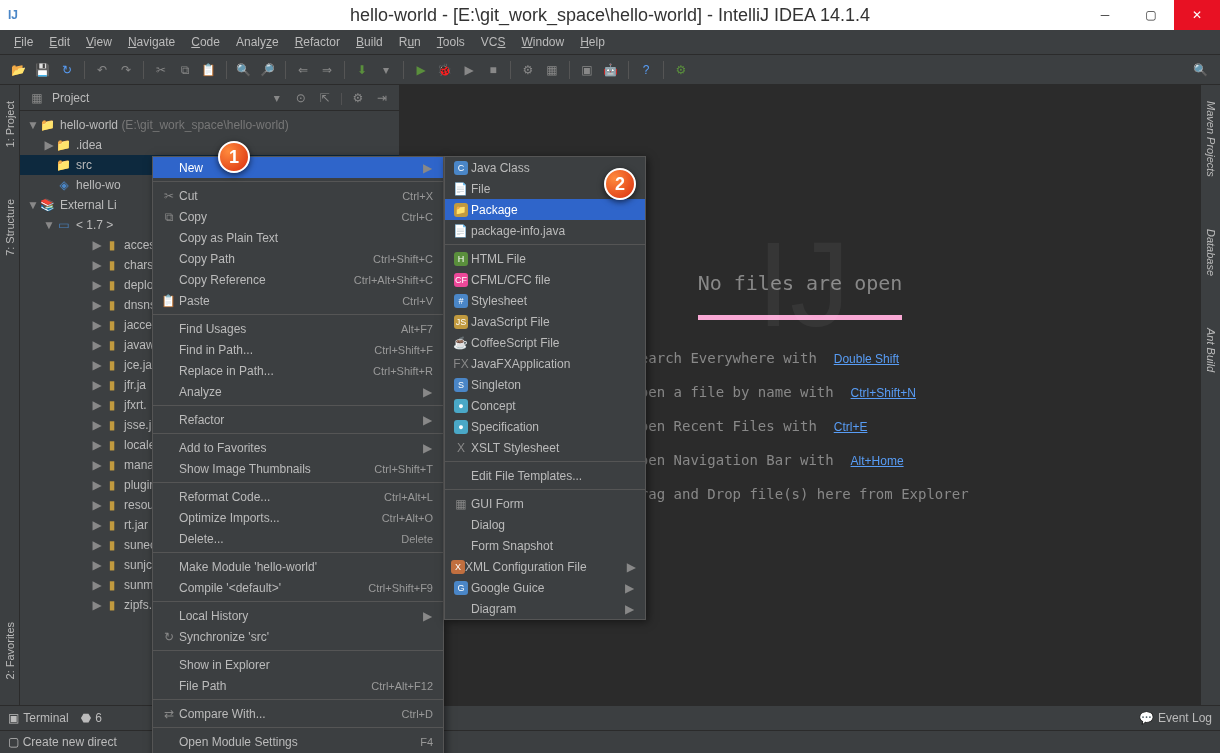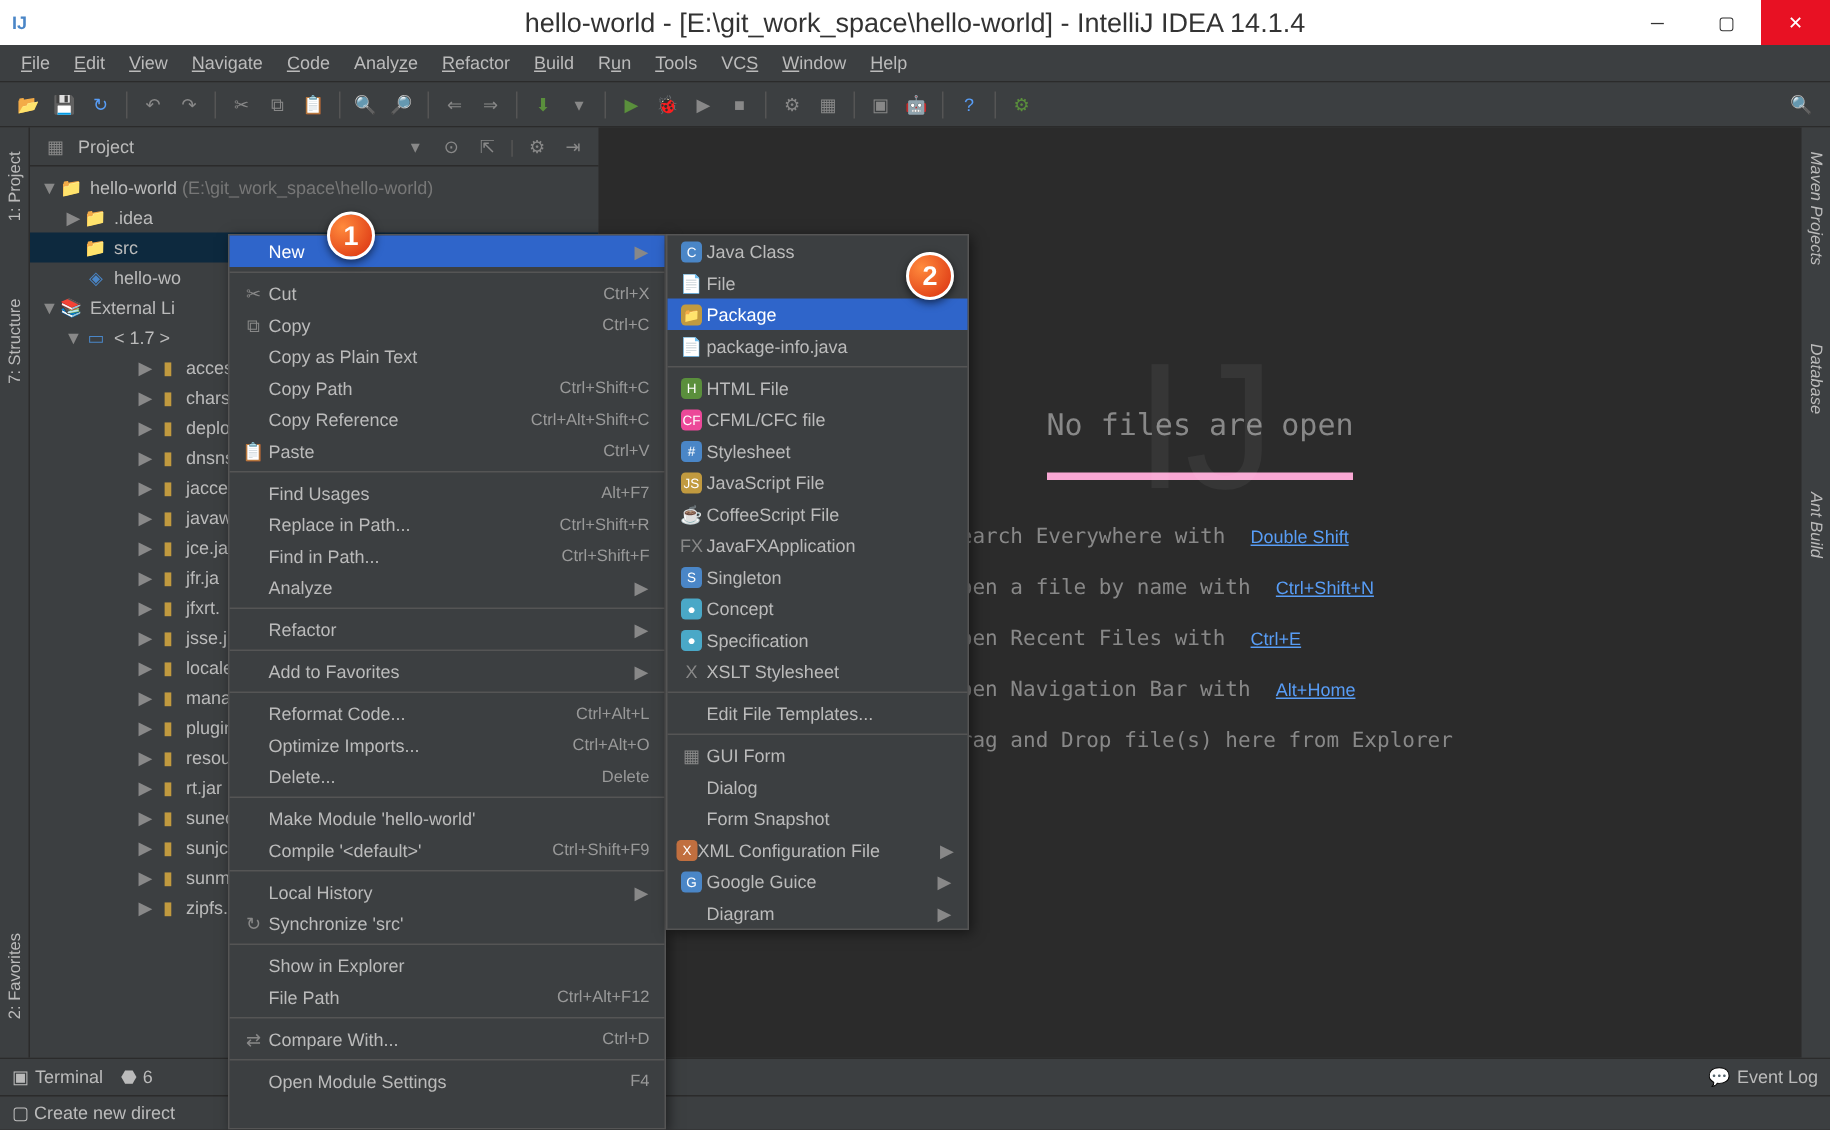--- a/index.html
+++ b/index.html
@@ -360,44 +360,49 @@
       <span class="cm-shortcut">Ctrl+V</span>
     </div>
     <div class="cm-sep"></div>
     <div class="cm-row">
       <span class="cm-icon"></span>
       <span class="cm-label">Find Usages</span>
       <span class="cm-shortcut">Alt+F7</span>
     </div>
     <div class="cm-row">
       <span class="cm-icon"></span>
+      <span class="cm-label">Find in Path...</span>
+      <span class="cm-shortcut">Ctrl+Shift+F</span>
+    </div>
+    <div class="cm-row">
+      <span class="cm-icon"></span>
       <span class="cm-label">Replace in Path...</span>
       <span class="cm-shortcut">Ctrl+Shift+R</span>
     </div>
     <div class="cm-row">
       <span class="cm-icon"></span>
-      <span class="cm-label">Find in Path...</span>
-      <span class="cm-shortcut">Ctrl+Shift+F</span>
-    </div>
-    <div class="cm-row">
-      <span class="cm-icon"></span>
       <span class="cm-label">Analyze</span>
       <span class="cm-arrow">▶</span>
     </div>
     <div class="cm-sep"></div>
     <div class="cm-row">
       <span class="cm-icon"></span>
       <span class="cm-label">Refactor</span>
       <span class="cm-arrow">▶</span>
     </div>
     <div class="cm-sep"></div>
     <div class="cm-row">
       <span class="cm-icon"></span>
       <span class="cm-label">Add to Favorites</span>
       <span class="cm-arrow">▶</span>
+    </div>
+    <div class="cm-row">
+      <span class="cm-icon"></span>
+      <span class="cm-label">Show Image Thumbnails</span>
+      <span class="cm-shortcut">Ctrl+Shift+T</span>
     </div>
     <div class="cm-sep"></div>
     <div class="cm-row">
       <span class="cm-icon"></span>
       <span class="cm-label">Reformat Code...</span>
       <span class="cm-shortcut">Ctrl+Alt+L</span>
     </div>
     <div class="cm-row">
       <span class="cm-icon"></span>
       <span class="cm-label">Optimize Imports...</span>

